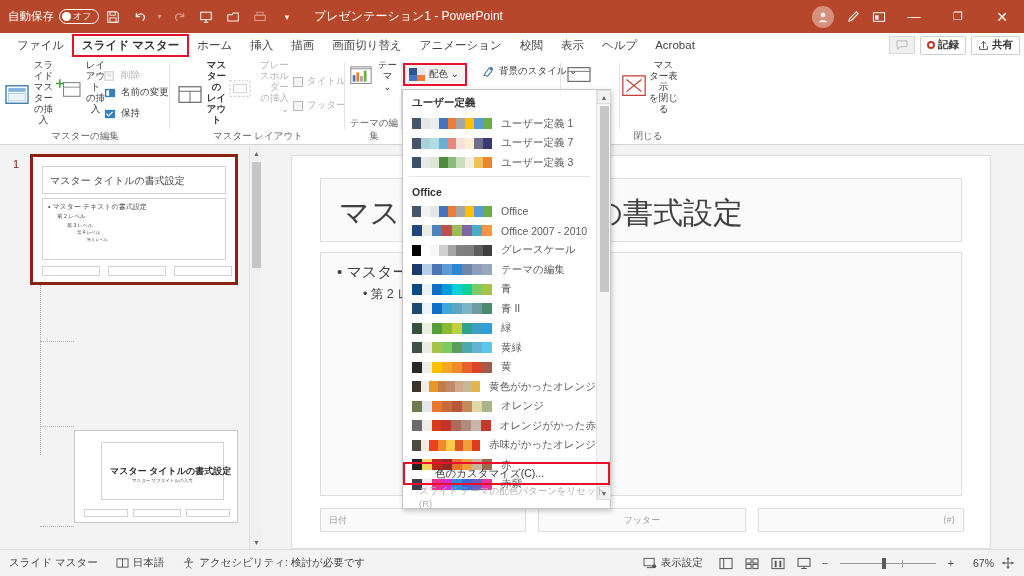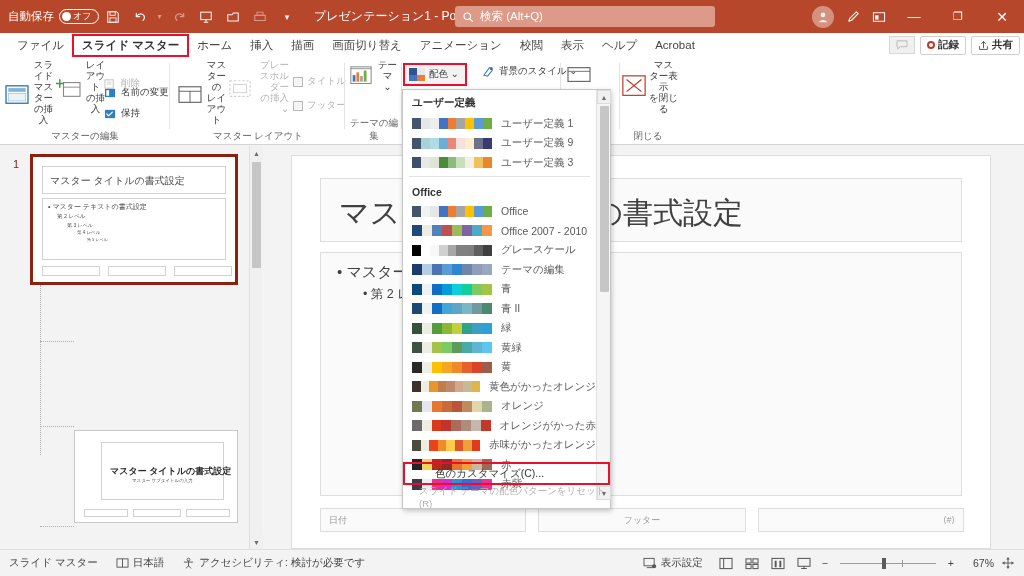--- a/index.html
+++ b/index.html
@@ -229,27 +229,20 @@
       <div class="qat-btn dim">
         <svg width="14" height="14" viewBox="0 0 16 16">
             <rect x="2" y="6" width="12" height="6" fill="none" stroke="#fff" stroke-width="1.2"></rect>
             <rect x="4.5" y="2.5" width="7" height="3.5" fill="none" stroke="#fff" stroke-width="1"></rect>
           </svg>
       </div>
       <div class="qat-btn" style="font-size:9px;">▾</div>
     </div>
     <span class="doc-title">プレゼンテーション1  -  PowerPoint</span>
 
-    <div class="searchbox">
-      <svg width="12" height="12" viewBox="0 0 16 16">
-          <circle cx="7" cy="7" r="4.3" fill="none" stroke="#fff" stroke-width="1.4"></circle>
-          <path d="M10.2 10.2 L14 14" stroke="#fff" stroke-width="1.5" stroke-linecap="round"></path>
-        </svg>
-      <span class="ph">検索 (Alt+Q)</span>
-    </div>
 
     <div class="winctl">
       <div class="acct">
         <svg width="14" height="14" viewBox="0 0 16 16">
             <circle cx="8" cy="5.6" r="2.7" fill="#fff" opacity=".85"></circle>
             <path d="M2.8 14 Q8 8.8 13.2 14" fill="#fff" opacity=".85"></path>
           </svg>
       </div>
       <div class="qat-btn">
         <svg width="15" height="15" viewBox="0 0 16 16">
@@ -317,21 +310,21 @@
       <div class="bigbtn" style="left:56px;">
         <div class="ico">
           <svg width="26" height="22" viewBox="0 0 28 24">
               <rect x="8" y="5" width="18" height="15" fill="none" stroke="#888" stroke-width="1.2"></rect>
               <path d="M8 10h18" stroke="#888" stroke-width="1"></path>
               <path d="M4 2v8M0.2 6h7.6" stroke="#3a9e3a" stroke-width="1.6" stroke-linecap="round"></path>
             </svg>
         </div>
         <div class="lbl">レイアウト<br>の挿入</div>
       </div>
-      <div class="smallbtn dis" style="left:104px; top:20px;align-items:center;">
+      <div class="smallbtn dis" style="left:104px; top:12px;align-items:center;">
         <svg width="13" height="12" viewBox="0 0 14 13">
             <rect x="1" y="2" width="9" height="9" fill="none" stroke="#c5c5c5" stroke-width="1.1"></rect>
             <path d="M3 4.5h5M3 6.5h5" stroke="#c5c5c5" stroke-width=".9"></path>
           </svg>
         <span>削除</span>
       </div>
       <div class="smallbtn" style="left:104px; top:29px;">
         <svg width="13" height="12" viewBox="0 0 14 13">
             <rect x="1" y="2" width="11" height="9" fill="#2f7fc1"></rect>
             <rect x="2.5" y="3.5" width="3" height="6" fill="#fff"></rect>
@@ -343,21 +336,21 @@
             <rect x="1" y="2" width="11" height="9" fill="#2f7fc1"></rect>
             <path d="M3 6.5l2 2 4-4" stroke="#fff" stroke-width="1.3" fill="none" stroke-linecap="round" stroke-linejoin="round"></path>
           </svg>
         <span>保持</span>
       </div>
       <div class="glabel">マスターの編集</div>
       <div class="gsep"></div>
     </div>
 
     <div class="rgroup" style="left:171px; width:174px;">
-      <div class="bigbtn" style="left:6px;">
+      <div class="bigbtn" style="left:6px;font-weight:bold;">
         <div class="ico">
           <svg width="26" height="22" viewBox="0 0 28 24">
               <rect x="2" y="3" width="24" height="17" fill="none" stroke="#6a6a6a" stroke-width="1.3"></rect>
               <path d="M2 8h24M14 8v12" stroke="#6a6a6a" stroke-width="1.1"></path>
             </svg>
         </div>
         <div class="lbl">マスターの<br>レイアウト</div>
       </div>
       <div class="bigbtn" style="left:56px; width:62px;">
         <div class="ico">
@@ -536,21 +529,21 @@
             <span style="background:#44546a"></span>
             <span style="background:#a9d2d8"></span>
             <span style="background:#b0dde5"></span>
             <span style="background:#6cadd5"></span>
             <span style="background:#ea8778"></span>
             <span style="background:#f5e1dc"></span>
             <span style="background:#fbedd2"></span>
             <span style="background:#6e6f8a"></span>
             <span style="background:#3a3a72"></span>
           </span>
-        <span class="mi-label">ユーザー定義 9</span>
+        <span class="mi-label">ユーザー定義 7</span>
       </div>
       <div class="menu-item">
         <span class="swatch">
             <span style="background:#3c4f6b"></span>
             <span style="background:#e8e8e4"></span>
             <span style="background:#dfe5d6"></span>
             <span style="background:#4b8b3b"></span>
             <span style="background:#8bbd7a"></span>
             <span style="background:#c9dfb9"></span>
             <span style="background:#f3efe2"></span>

